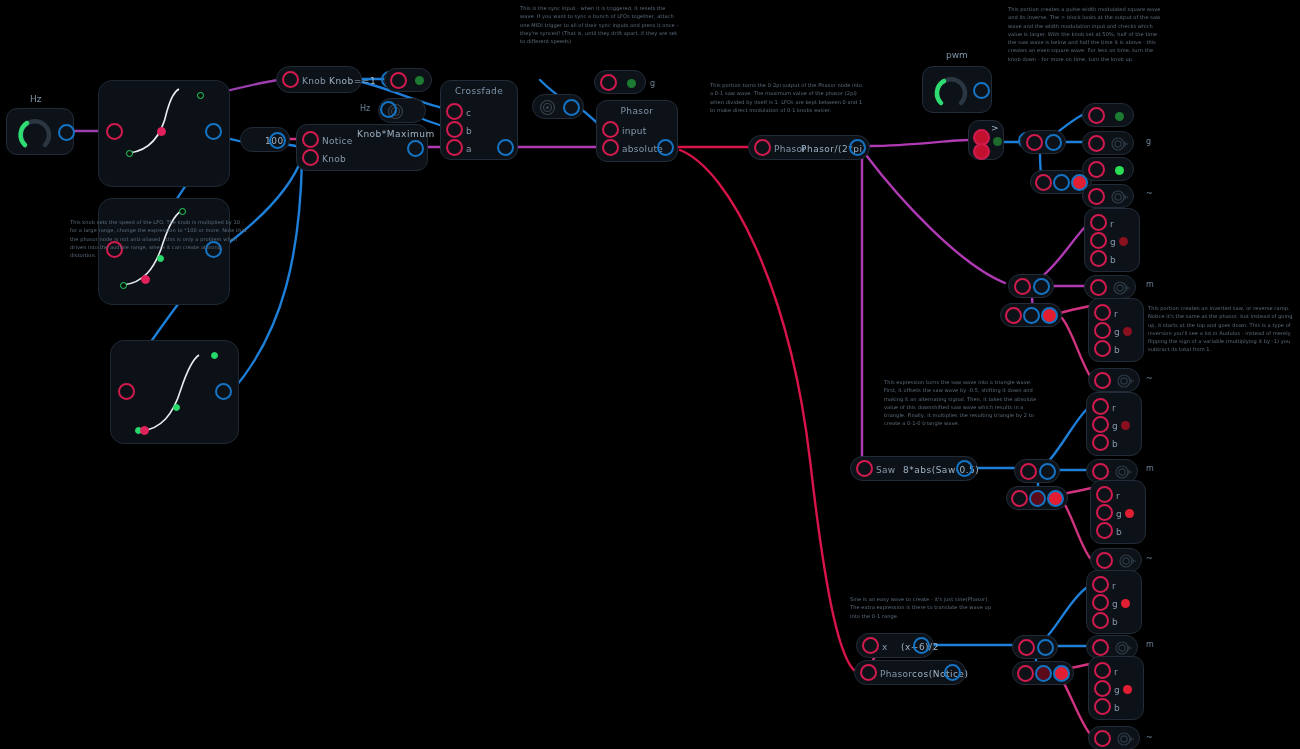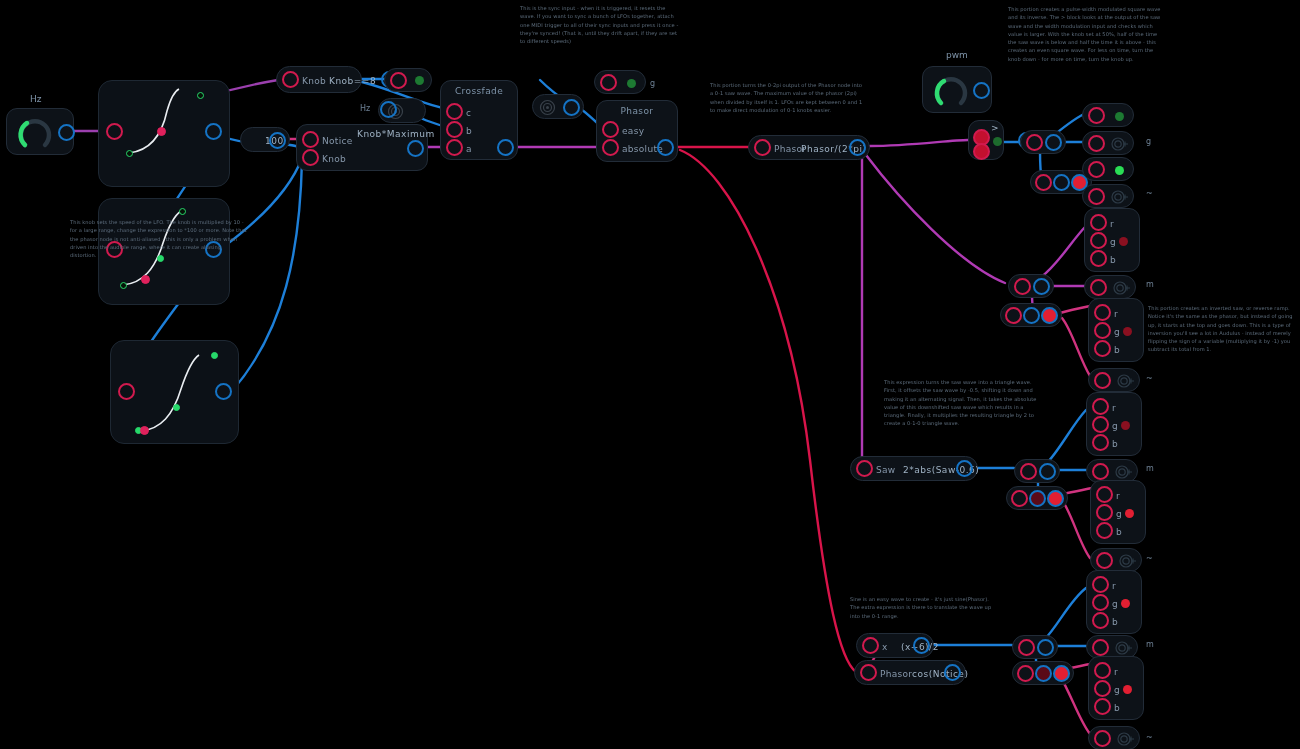--- a/index.html
+++ b/index.html
@@ -206,21 +206,21 @@
     </svg>
     <div class="ctrl greendot" style="left:24px;top:86px;"></div>
     <div class="ctrl pinkdot" style="left:29px;top:85px;"></div>
     <div class="ctrl greendot" style="left:62px;top:63px;"></div>
     <div class="ctrl greendot" style="left:100px;top:11px;"></div>
   </div>
 
   <div class="node pill" style="left:276px;top:66px;width:86px;height:27px;">
     <div class="port in" style="left:5px;top:4px;"></div>
     <div class="plabel" style="left:25px;top:9px;">Knob</div>
-    <div class="expr" style="left:52px;top:9px;">Knob==8</div>
+    <div class="expr" style="left:52px;top:9px;">Knob==1</div>
     <div class="port out" style="left:104px;top:4px;position:absolute;"></div>
   </div>
   <div class="node pill" style="left:384px;top:68px;width:48px;height:24px;">
     <div class="port in" style="left:5px;top:3px;"></div>
     <div class="light" style="left:30px;top:7px;background:#1d7a32;"></div>
   </div>
 
   <div class="glabel" style="left:360px;top:104px;">Hz</div>
   <div class="node pill" style="left:378px;top:98px;width:48px;height:25px;">
     <svg style="position:absolute;left:8px;top:4px;width:17px;height:17px;" viewBox="0 0 17 17">
@@ -266,21 +266,21 @@
   </div>
   <div class="node pill" style="left:594px;top:70px;width:52px;height:24px;">
     <div class="port in" style="left:5px;top:3px;"></div>
     <div class="light" style="left:32px;top:8px;background:#1d7a32;"></div>
   </div>
   <div class="glabel" style="left:650px;top:79px;">g</div>
 
   <div class="node" style="left:596px;top:100px;width:82px;height:62px;">
     <div class="node-title">Phasor</div>
     <div class="port in" style="left:5px;top:20px;"></div>
-    <div class="plabel" style="left:25px;top:25px;">easy</div>
+    <div class="plabel" style="left:25px;top:25px;">input</div>
     <div class="port in" style="left:5px;top:38px;"></div>
     <div class="plabel" style="left:25px;top:43px;">absolute</div>
     <div class="port out" style="left:60px;top:38px;"></div>
   </div>
 
   <div class="node pill" style="left:748px;top:135px;width:122px;height:25px;">
     <div class="port in" style="left:5px;top:3px;"></div>
     <div class="plabel" style="left:25px;top:8px;">Phasor</div>
     <div class="expr" style="left:52px;top:8px;">Phasor/(2*pi)</div>
     <div class="port out" style="left:100px;top:3px;"></div>
@@ -374,21 +374,21 @@
       <circle cx="7" cy="7" r="6" fill="none" stroke="#2d3a46" stroke-width="1.2"></circle>
       <circle cx="7" cy="7" r="3.2" fill="none" stroke="#2d3a46" stroke-width="1.2"></circle>
       <path d="M12,7 L17,7 M14,4.5 L14,9.5" stroke="#2d3a46" stroke-width="1.1"></path>
     </svg>
   </div>
   <div class="glabel" style="left:1146px;top:374px;">~</div>
 
   <div class="node pill" style="left:850px;top:456px;width:128px;height:25px;">
     <div class="port in" style="left:5px;top:3px;"></div>
     <div class="plabel" style="left:25px;top:8px;">Saw</div>
-    <div class="expr" style="left:52px;top:8px;">2*abs(Saw-0.6)</div>
+    <div class="expr" style="left:52px;top:8px;">8*abs(Saw-0.5)</div>
     <div class="port out" style="left:105px;top:3px;"></div>
   </div>
   <div class="node pill" style="left:1014px;top:459px;width:46px;height:24px;">
     <div class="port in" style="left:5px;top:3px;"></div>
     <div class="port out" style="left:24px;top:3px;"></div>
   </div>
   <div class="node" style="left:1086px;top:392px;width:56px;height:64px;">
     <div class="port in" style="left:5px;top:5px;"></div>
     <div class="plabel" style="left:25px;top:10px;">r</div>
     <div class="port in" style="left:5px;top:23px;"></div>

